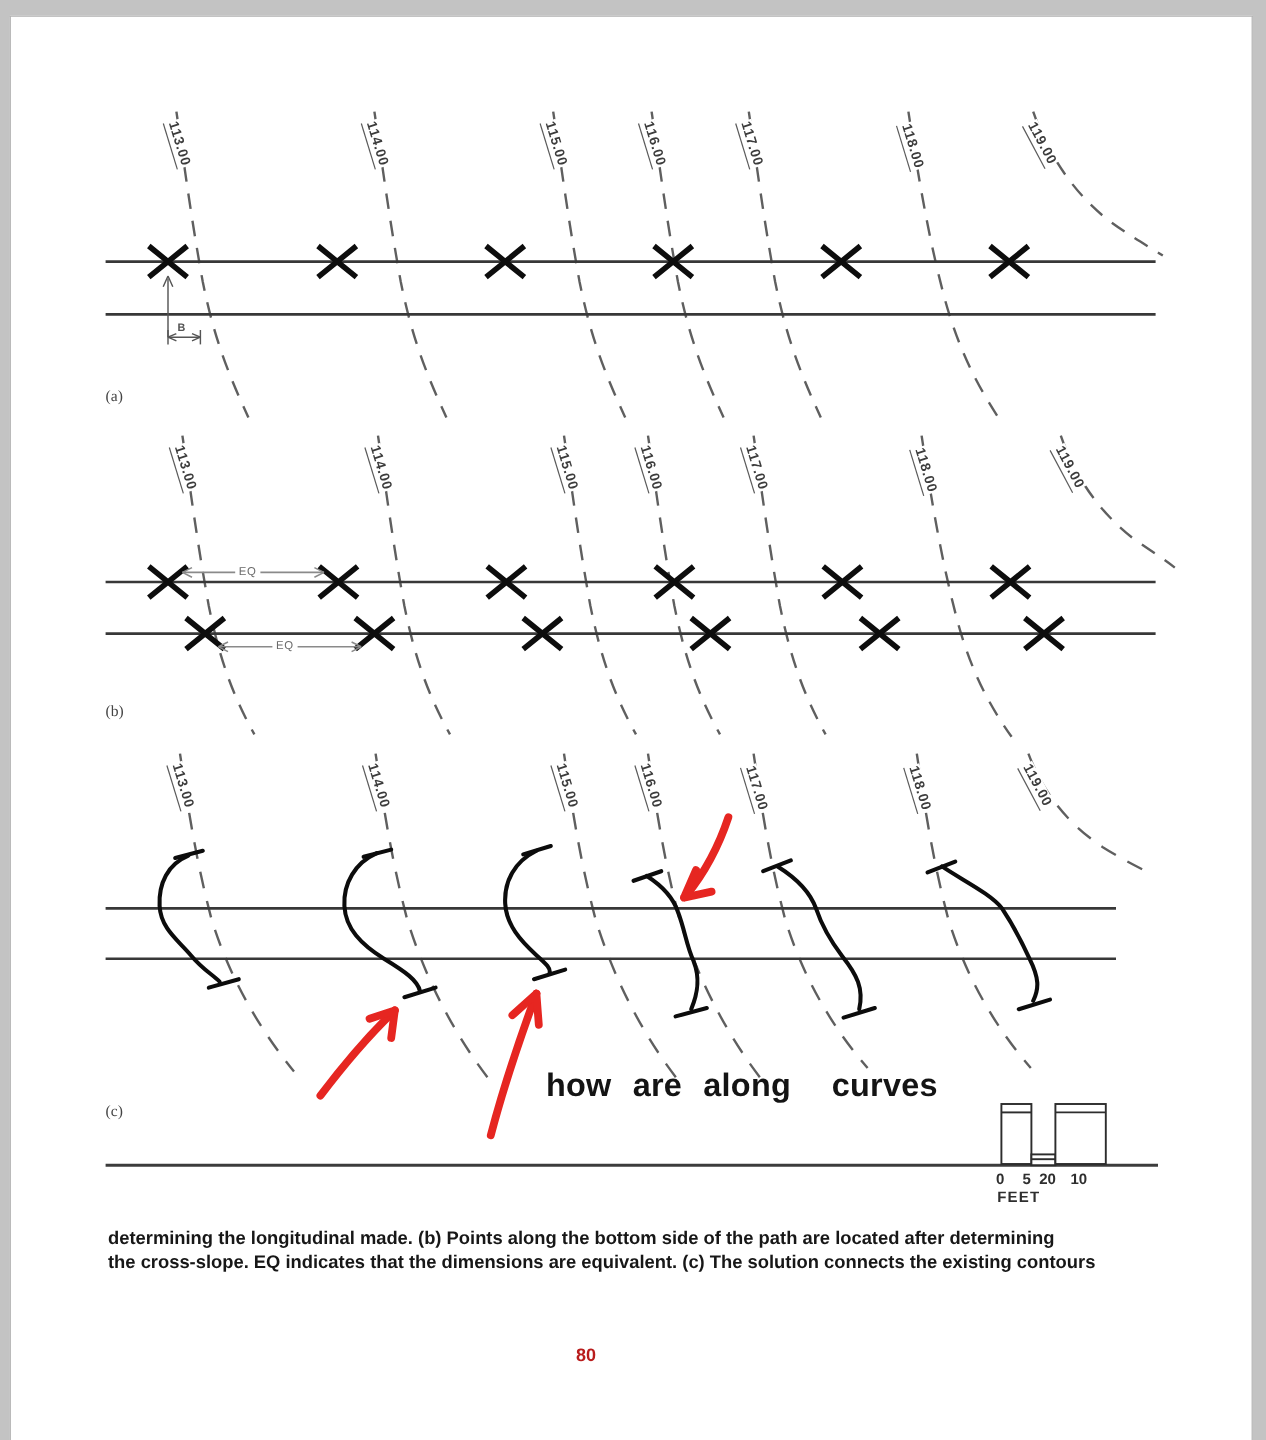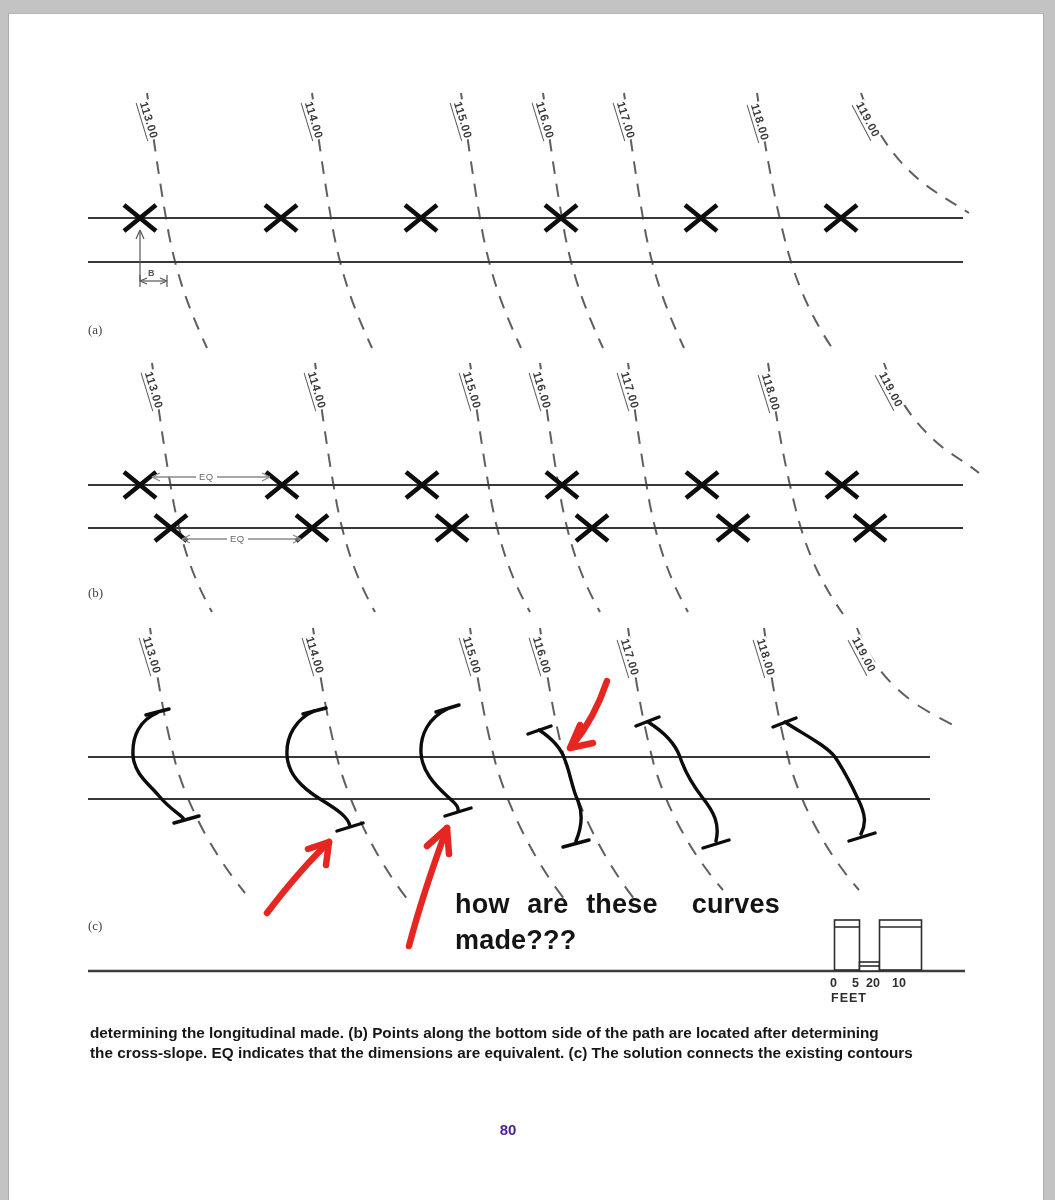--- a/index.html
+++ b/index.html
@@ -13,22 +13,22 @@
           transform:rotate(73deg);transform-origin:top left;white-space:nowrap;}
   .panletter{position:absolute;font-size:13px;color:#444;font-family:"Liberation Serif", serif;}
   .eq{position:absolute;font-size:9.5px;font-weight:normal;color:#6a6a6a;background:#fff;padding:0 3px;letter-spacing:.5px;}
   .bdim{position:absolute;font-size:9px;font-weight:bold;color:#555;background:#fff;padding:0 1px;}
   .question{position:absolute;left:455px;top:889px;color:#141414;font-weight:bold;font-size:27px;letter-spacing:.2px;}
   .question .row1{display:flex;gap:34px;word-spacing:10px;}
   .question .row2{word-spacing:2px;margin-top:5px;}
   .scalenum{position:absolute;font-size:12.5px;font-weight:bold;color:#2e2e2e;}
   .caption{position:absolute;left:90px;top:1023px;color:#171717;font-size:15.3px;font-weight:bold;line-height:20.4px;}
   .caption div{white-space:nowrap;}
-  .pagenum{position:absolute;left:458px;top:1121px;width:100px;text-align:center;
-           font-size:15px;font-weight:bold;color:#4c1d95;}
+  .pagenum{position:absolute;left:480px;top:1121px;width:100px;
+           font-size:15px;font-weight:bold;color:#b91c1c;}
 </style>
 </head>
 <body>
 
 <div class="stage">
   <div class="paper"></div>
 
   <svg class="art" width="1055" height="1200" viewBox="0 0 1055 1200">
 
     <g stroke="#5f5f5f" stroke-width="2" fill="none" stroke-dasharray="13 10">
@@ -169,24 +169,23 @@
   <div class="clabel" style="left:315px;top:634px">114.00</div>
   <div class="clabel" style="left:472px;top:634px">115.00</div>
   <div class="clabel" style="left:542px;top:634px">116.00</div>
   <div class="clabel" style="left:630px;top:636px">117.00</div>
   <div class="clabel" style="left:766px;top:636px">118.00</div>
   <div class="clabel" style="left:860px;top:634px;transform:rotate(62deg)">119.00</div>
   <div class="panletter" style="left:88px;top:918px">(c)</div>
 
   <div class="question">
     <div class="row1">
-      <span>how are these</span>
+      <span>how are along</span>
       <span>curves</span>
     </div>
-    <div class="row2">made???</div>
   </div>
 
   <div class="scalenum" style="left:830px;top:976px">0</div>
   <div class="scalenum" style="left:852px;top:976px">5</div>
   <div class="scalenum" style="left:892px;top:976px">10</div>
   <div class="scalenum" style="left:866px;top:976px">20</div>
   <div class="scalenum" style="left:831px;top:991px;letter-spacing:1px">FEET</div>
 
   <div class="caption">
     <div>determining the longitudinal made. (b) Points along the bottom side of the path are located after determining</div>

